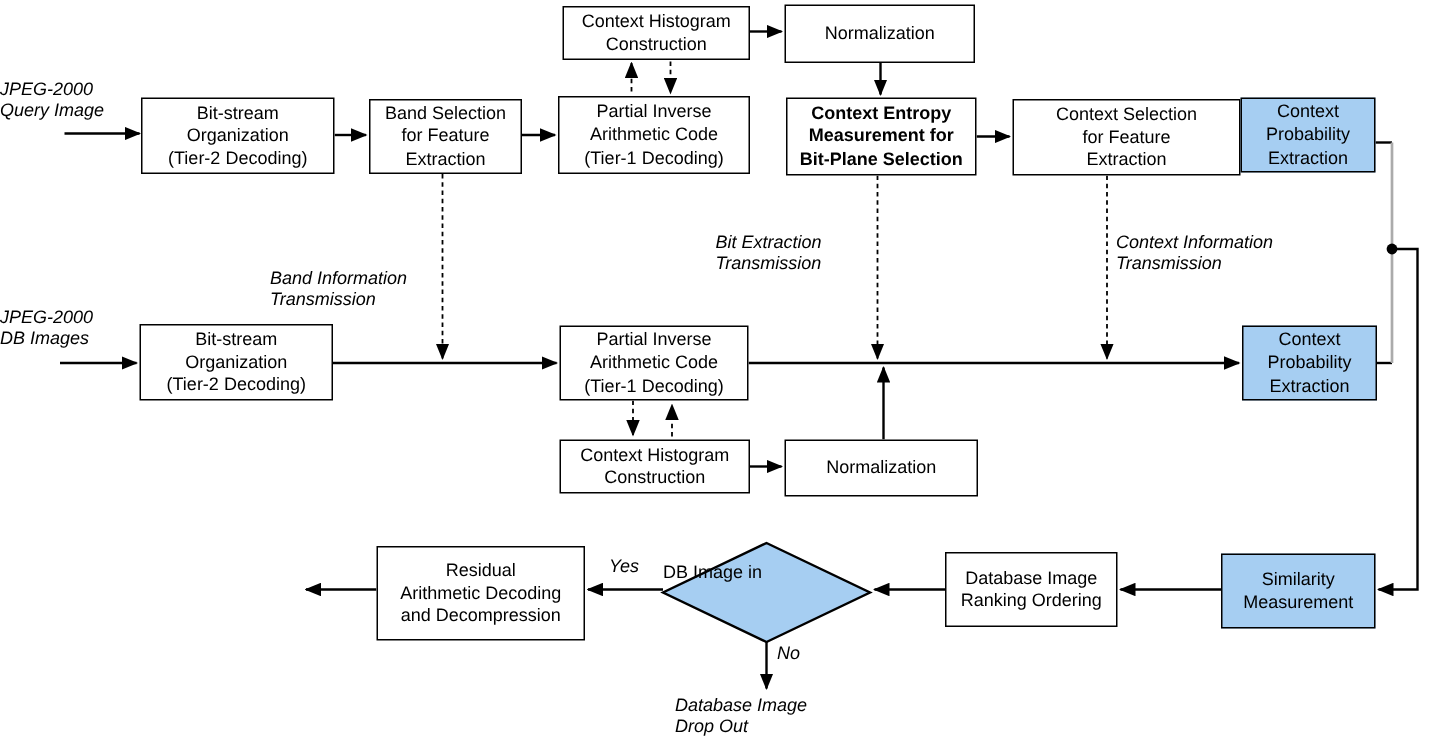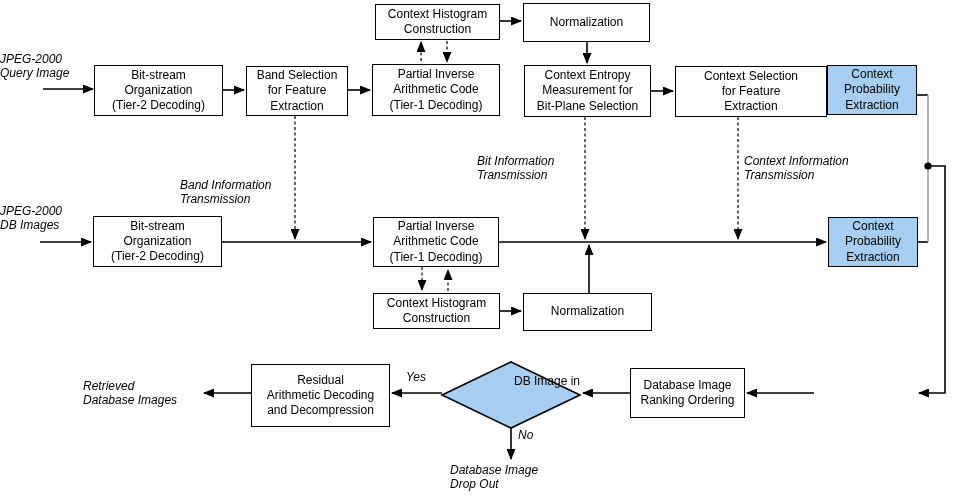--- a/index.html
+++ b/index.html
@@ -10,21 +10,21 @@
   .wires { position:absolute; left:0; top:0; width:956px; height:497px; }
   .node {
     position:absolute; box-sizing:border-box; border:1.5px solid #000; background:#fff;
     display:flex; align-items:center; justify-content:center;
     text-align:center; font-size:12px; line-height:1.26; white-space:pre-line;
   }
   .lbl {
     position:absolute; font-size:12px; line-height:1.18; text-align:left; white-space:pre-line;font-style:italic;
   }
   .dlabel {
-    position:absolute; font-size:12px; line-height:1.25; text-align:right;
+    position:absolute; font-size:12px; line-height:1.25; text-align:left;
   }
   .it { font-style:italic; font-family:"Liberation Serif", serif; }
 </style>
 </head>
 <body>
 
 <div class="canvas">
 
   <svg class="wires" width="956" height="497" viewBox="0 0 956 497" xmlns="http://www.w3.org/2000/svg">
     <defs>
@@ -78,21 +78,21 @@
 
   <div class="node" style="left:94px;  top:65px; width:129px; height:51px;">Bit-stream
 Organization
 (Tier-2 Decoding)</div>
   <div class="node" style="left:246px; top:66px; width:102px; height:50px;">Band Selection
 for Feature
 Extraction</div>
   <div class="node" style="left:372px; top:64px; width:128px; height:52px;">Partial Inverse
 Arithmetic Code
 (Tier-1 Decoding)</div>
-  <div class="node" style="left:524px; top:65px; width:127px; height:52px;">Context Entropy
+  <div class="node" style="left:524px; top:65px; width:127px; height:52px;font-weight:bold;">Context Entropy
 Measurement for
 Bit-Plane Selection</div>
   <div class="node" style="left:675px; top:66px; width:152px; height:51px;">Context Selection
 for Feature
 Extraction</div>
   <div class="node hl" style="left: 827px; top: 65px; width: 90px; height: 50px; background: rgb(166, 206, 242);">Context
 Probability
 Extraction</div>
 
   <div class="node" style="left:93px;  top:216px; width:129px; height:51px;">Bit-stream
@@ -107,35 +107,35 @@
 
   <div class="node" style="left:373px; top:293px; width:127px; height:36px;">Context Histogram
 Construction</div>
   <div class="node" style="left:523px; top:293px; width:129px; height:38px;">Normalization</div>
 
   <div class="node" style="left:251px; top:364px; width:139px; height:63px;">Residual
 Arithmetic Decoding
 and Decompression</div>
   <div class="node" style="left:630px; top:368px; width:115px; height:50px;">Database Image
 Ranking Ordering</div>
+  <div class="node hl" style="left: 814px; top: 369px; width: 103px; height: 50px; background: rgb(166, 206, 242);">Similarity
+Measurement</div>
 
   <div class="dlabel" style="left:442px; top:374px; width:138px;">
     <div>DB Image in</div>
   </div>
 
   <div class="lbl" style="left:0px;   top:52px;  width:100px;">JPEG-2000
 Query Image</div>
   <div class="lbl" style="left:0px;   top:204px; width:100px;">JPEG-2000
 DB Images</div>
-  <div class="lbl" style="left:83px;  top:379px; width:120px;">Retrieved
-Database Images</div>
   <div class="lbl" style="left:450px; top:463px; width:122px;">Database Image
 Drop Out</div>
   <div class="lbl" style="left:180px; top:154px; width:124px;margin-top:24px;">Band Information
 Transmission</div>
-  <div class="lbl" style="left:477px; top:154px; width:122px;">Bit Information
+  <div class="lbl" style="left:477px; top:154px; width:122px;">Bit Extraction
 Transmission</div>
   <div class="lbl" style="left:744px; top:154px; width:122px;">Context Information
 Transmission</div>
   <div class="lbl" style="left:406px; top:370px; width:42px;">Yes</div>
   <div class="lbl" style="left:518px; top:428px; width:36px;">No</div>
 
 </div>
 
 </body></html>

